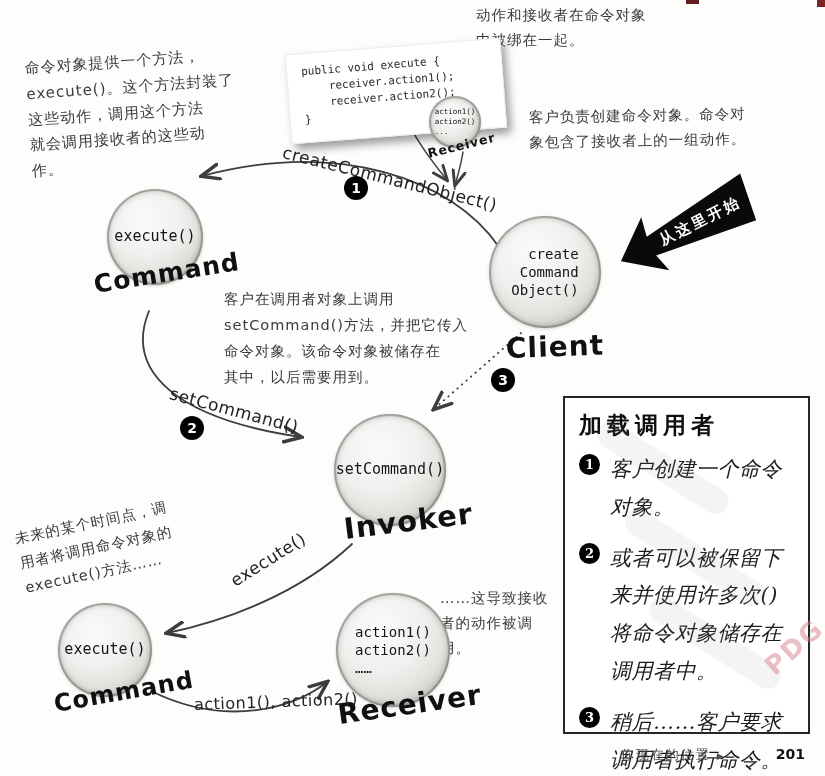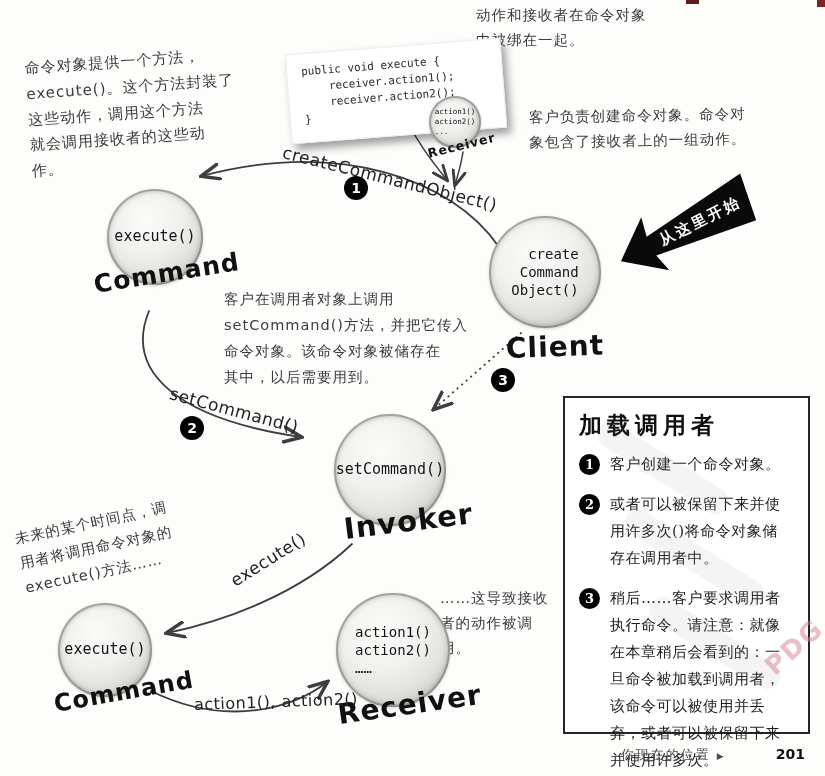--- a/index.html
+++ b/index.html
@@ -64,21 +64,21 @@
     background:#ffffff; border:2px solid #262626; box-sizing:border-box;
     padding:12px 16px 10px 14px;
     font-family:"DejaVu Serif", serif; color:#1c1c1c;
   }
   .sidebar-title{
     font-weight:bold; font-size:23px; letter-spacing:5px;
     font-family:"DejaVu Sans", sans-serif; color:#0e0e0e; margin-bottom:10px;
   }
   .step{display:flex; gap:10px; margin-bottom:13px;}
   .step .badge{position:static; flex:0 0 auto; width:21px; height:21px; font-size:13px; margin-top:3px;}
-  .step .step-text{font-size:15px; line-height:1.8; letter-spacing:.5px;}
+  .step .step-text{font-size:21px; line-height:1.8; letter-spacing:.5px;font-style:italic;}
   
   .footer{
     position:absolute; right:20px; top:746px;
     display:flex; align-items:baseline; color:#444;
   }
   .footer .loc{font-size:13px; letter-spacing:2px; color:#4a4a4a;}
   .footer .tri{font-size:9px; margin-left:6px; color:#4a4a4a;}
   .footer .pnum{font-size:14px; font-weight:bold; color:#111; margin-left:52px; font-family:"DejaVu Sans", sans-serif;}
   
   .wm-pink{

